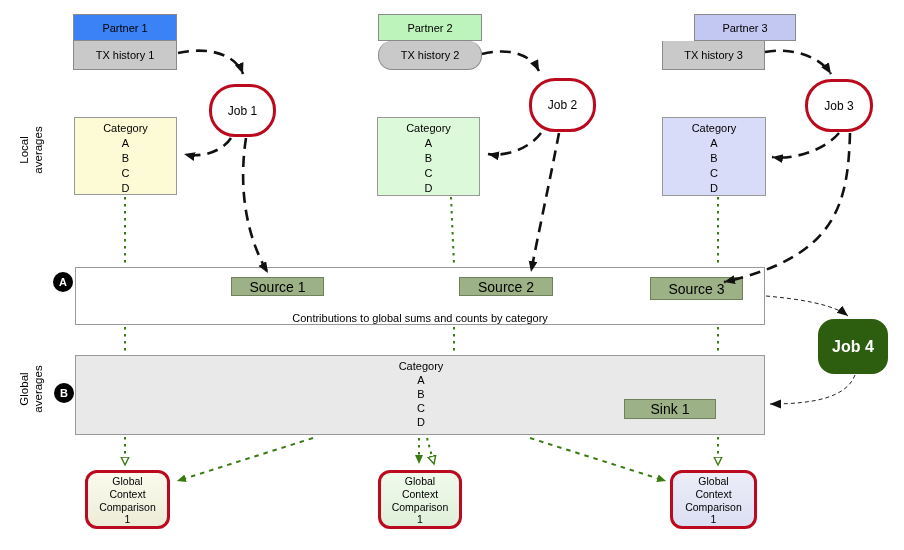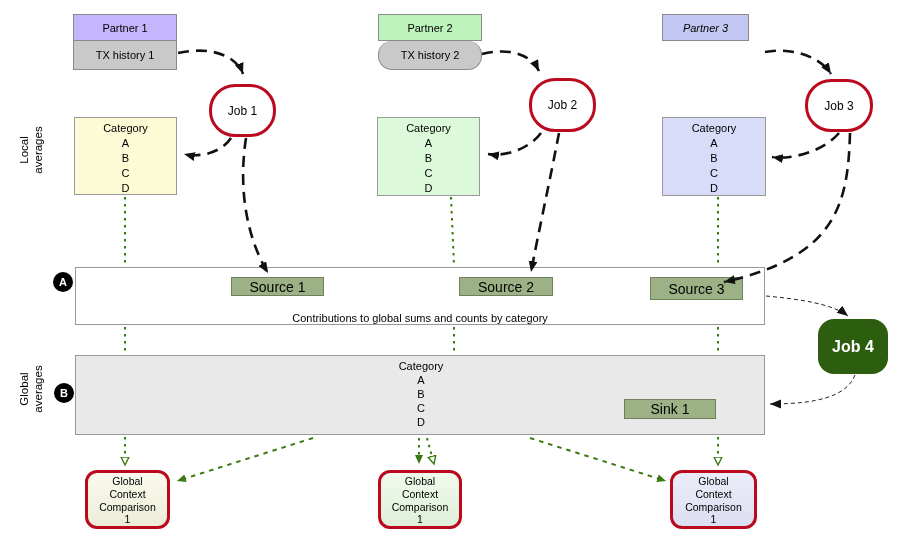--- a/index.html
+++ b/index.html
@@ -2,21 +2,21 @@
 <html><head>
 <meta charset="utf-8">
 <style>
   html,body{margin:0;padding:0;background:#fff;}
   #stage{
     position:relative;width:904px;height:550px;background:#fff;overflow:hidden;
     font-family:"Liberation Sans",sans-serif;color:#000;
   }
   .box{position:absolute;box-sizing:border-box;display:flex;align-items:center;justify-content:center;font-size:11px;}
   .partner{border:1px solid #8a8a8a;z-index:2;}
-  .p1{background:#c4b5fd;} .p2{background:#bdf4bb;} .p3{background:#c3c8f2;}
+  .p1{background:#3b82f6;} .p2{background:#bdf4bb;} .p3{background:#c3c8f2;}
   .tx{background:#c9c9c9;border:1px solid #8a8a8a;border-top:none;z-index:2;}
   .job{border:3px solid #bb0a1e;border-radius:26px;background:#fff;font-size:12px;z-index:2;}
   .cat{border:1px solid #999;z-index:2;display:block;text-align:center;padding-top:3px;line-height:15px;}
   .c1{background:#fcfbd5;} .c2{background:#dcf9da;} .c3{background:#d9dcf9;}
   .rowpanel{position:absolute;box-sizing:border-box;border:1px solid #999;z-index:1;}
   #rowA{left:75px;top:267px;width:690px;height:58px;background:#fff;}
   #rowB{left:75px;top:355px;width:690px;height:80px;background:#e9e9e9;}
   .srcsink{position:absolute;box-sizing:border-box;background:#9db186;border:1px solid #70805a;
     display:flex;align-items:center;justify-content:center;font-size:14px;z-index:2;}
   .caption{position:absolute;left:0;right:0;top:44px;text-align:center;font-size:11px;}
@@ -67,21 +67,22 @@
   <div class="box tx" style="left:378px;top:41px;width:104px;height:29px;border-radius:14px;">TX history 2</div>
   <div class="box job" style="left:529px;top:78px;width:67px;height:54px;">Job 2</div>
   <div class="box cat c2" style="left:377px;top:117px;width:103px;height:79px;">
     <div>Category</div>
     <div>A</div>
     <div>B</div>
     <div>C</div>
     <div>D</div>
   </div>
 
-  <div class="box partner p3" style="left:662px;top:14px;width:87px;height:27px;font-style:italic;">Partner 3</div>
+  <div class="box partner p3" style="left:694px;top:14px;width:102px;height:27px;">Partner 3</div>
+  <div class="box tx" style="left:662px;top:41px;width:103px;height:29px;">TX history 3</div>
   <div class="box job" style="left:805px;top:79px;width:68px;height:53px;">Job 3</div>
   <div class="box cat c3" style="left:662px;top:117px;width:104px;height:79px;">
     <div>Category</div>
     <div>A</div>
     <div>B</div>
     <div>C</div>
     <div>D</div>
   </div>
 
   <div id="rowA" class="rowpanel">

